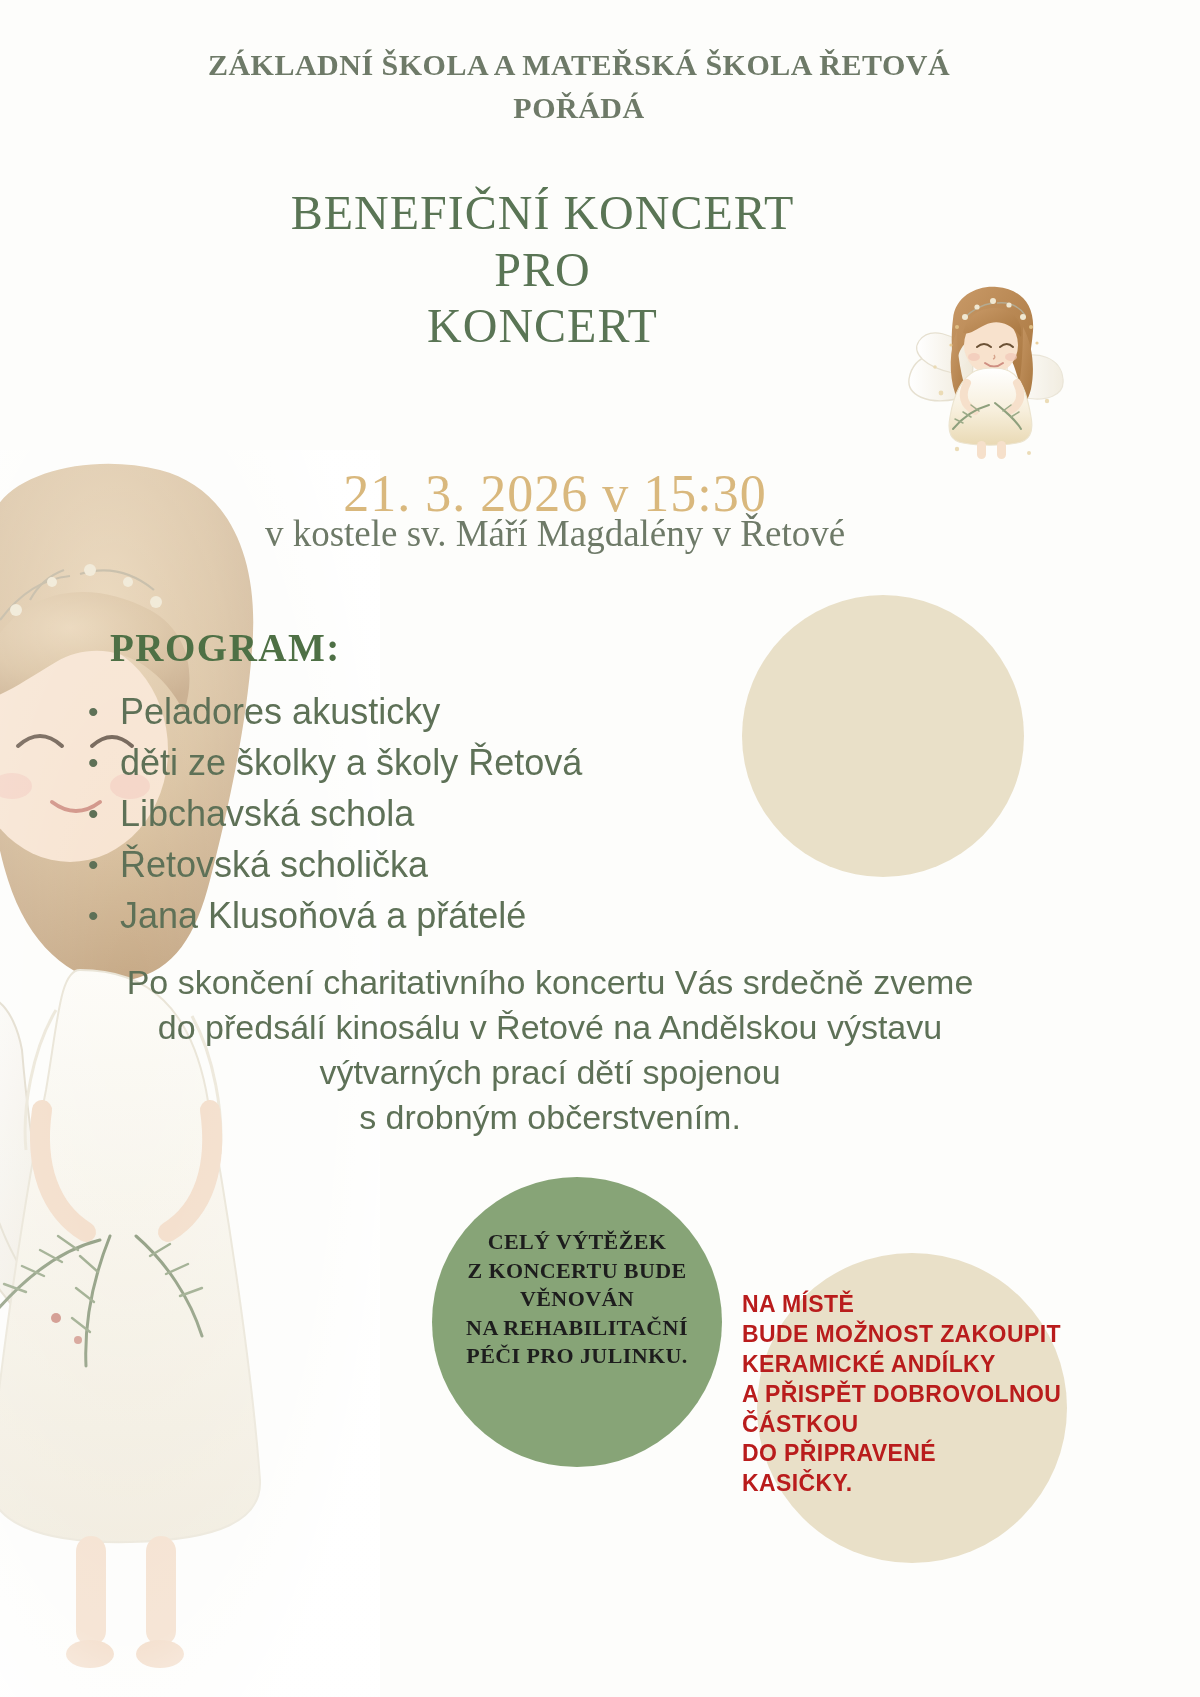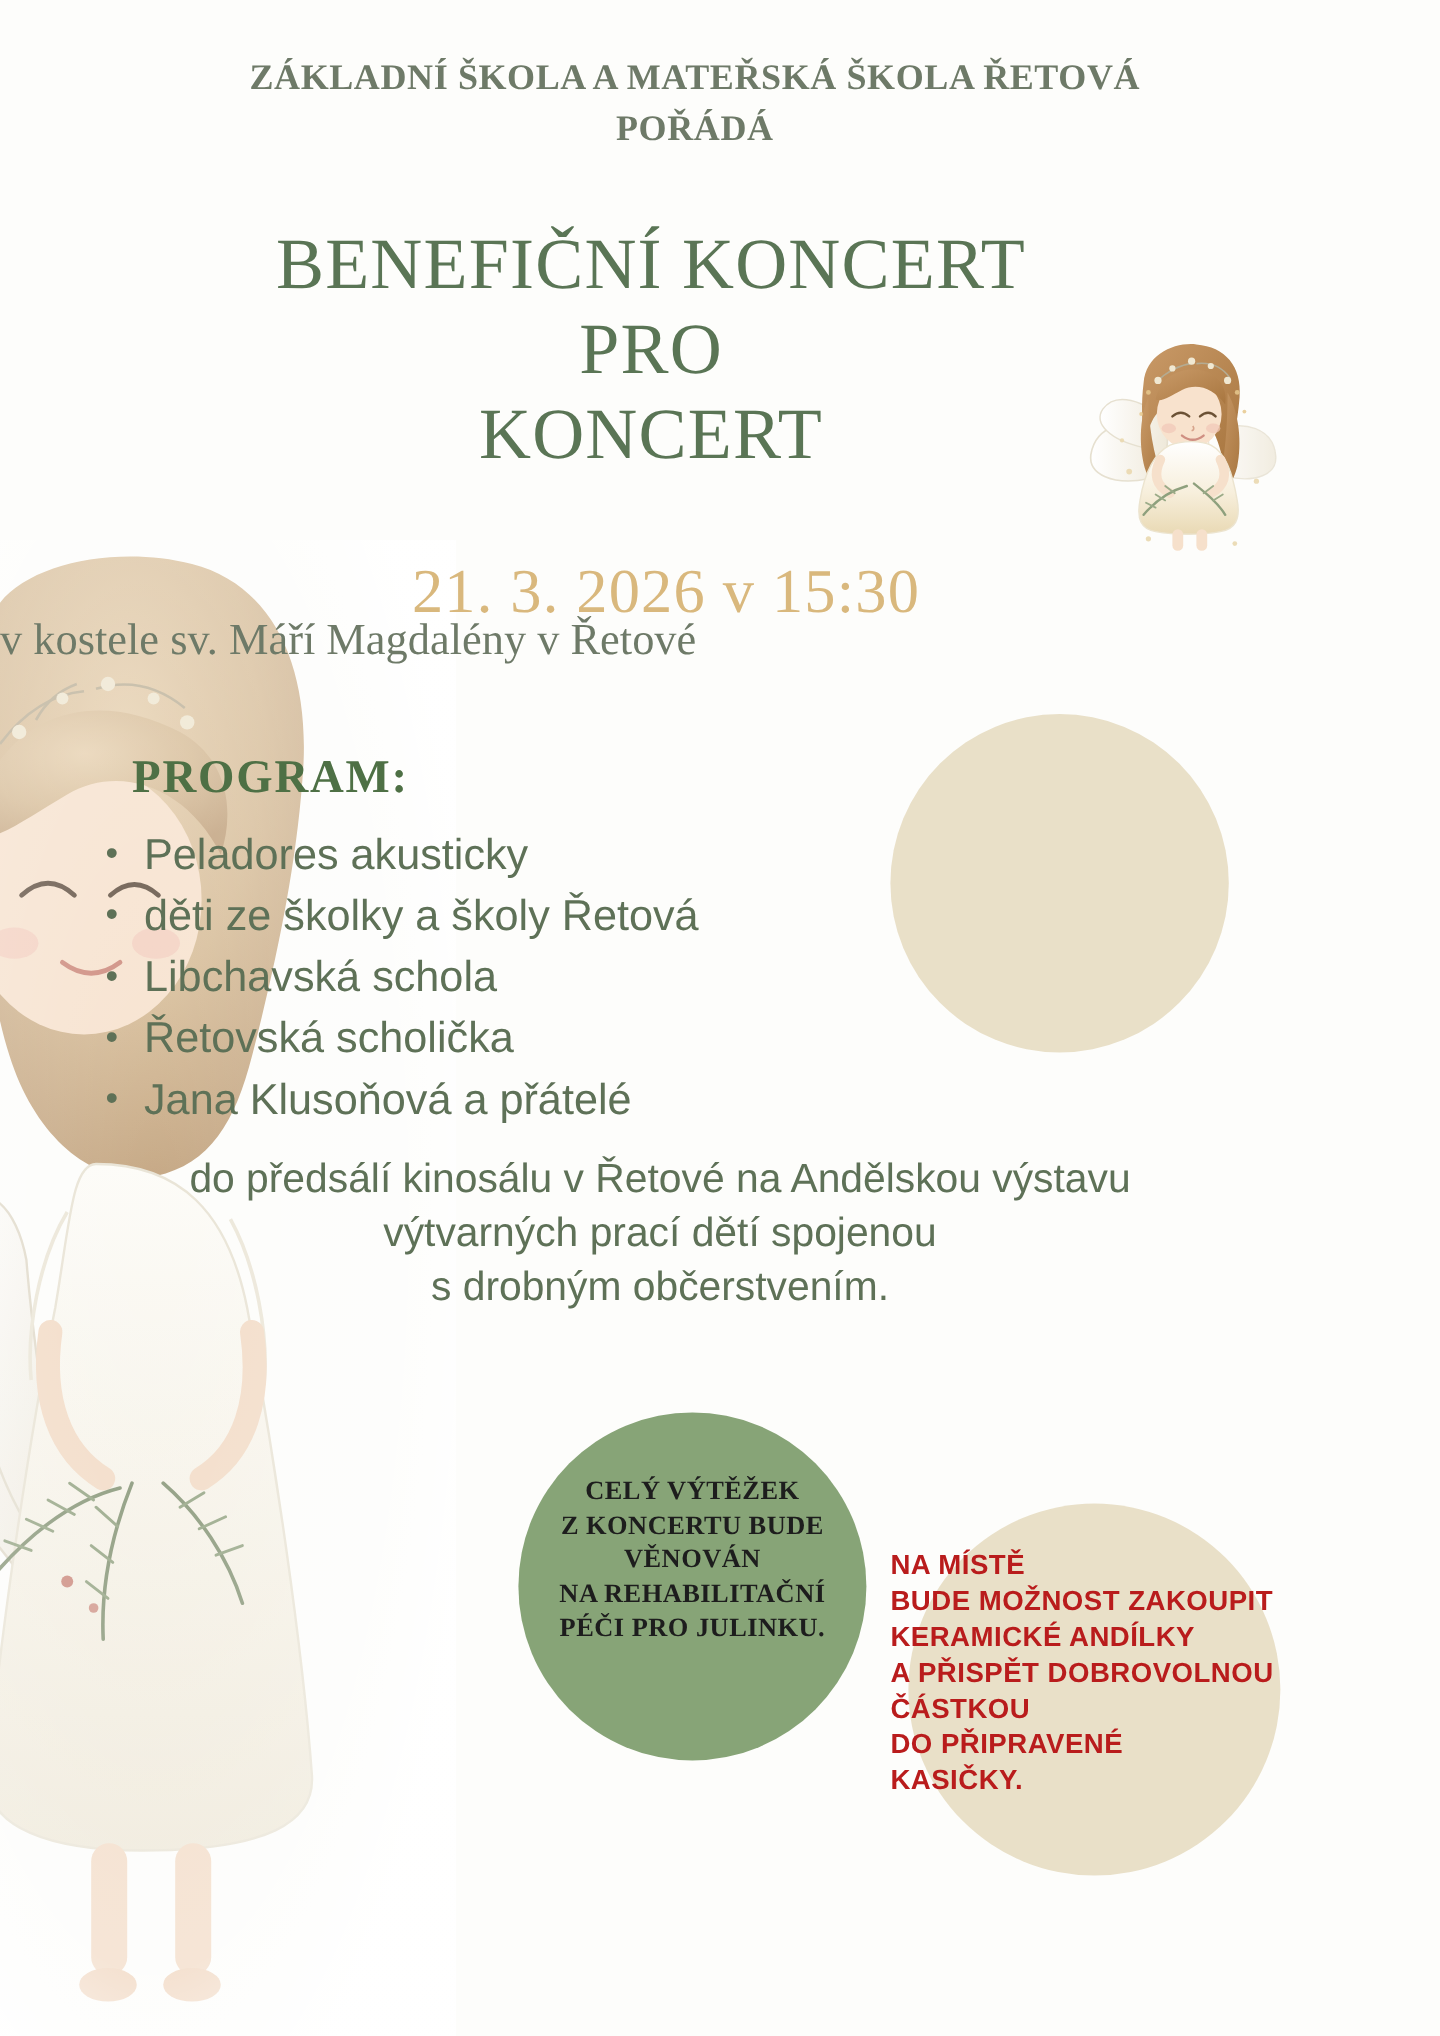--- a/index.html
+++ b/index.html
@@ -90,21 +90,21 @@
   }
 
   .main-title {
     position: absolute;
     left: 0;
     top: 185px;
     width: 1085px;
     text-align: center;
     color: #5a7555;
     font-family: "Liberation Serif", serif;
-    font-size: 60px;
+    font-size: 48px;
     font-weight: 400;
     line-height: 1.18;
     letter-spacing: 1px;
   }
   .main-title .line2,
   .main-title .line3 { display: block; }
 
   .event-date {
     position: absolute;
     left: 0;
@@ -115,21 +115,21 @@
     font-family: "Liberation Serif", serif;
     font-size: 52px;
     letter-spacing: 1px;
   }
 
   .event-place {
     position: absolute;
     left: 0;
     top: 512px;
     width: 1110px;
-    text-align: left;
+    text-align: center;
     color: #6e7a68;
     font-family: "Liberation Serif", serif;
     font-size: 37px;
   }
 
   .program-heading {
     position: absolute;
     left: 110px;
     top: 625px;
     color: #4e7045;
@@ -412,20 +412,21 @@
 
   <ul class="program-list">
     <li>Peladores akusticky</li>
     <li>děti ze školky a školy Řetová</li>
     <li>Libchavská schola</li>
     <li>Řetovská scholička</li>
     <li>Jana Klusoňová a přátelé</li>
   </ul>
 
   <div class="invite-paragraph">
+    <span>Po skončení charitativního koncertu Vás srdečně zveme</span>
     <span>do předsálí kinosálu v Řetové na Andělskou výstavu</span>
     <span>výtvarných prací dětí spojenou</span>
     <span>s drobným občerstvením.</span>
   </div>
 </div>
 
 <div class="circle-green"></div>
 <div class="circle-beige-bottom"></div>
 
 <div class="circle-green-text">

